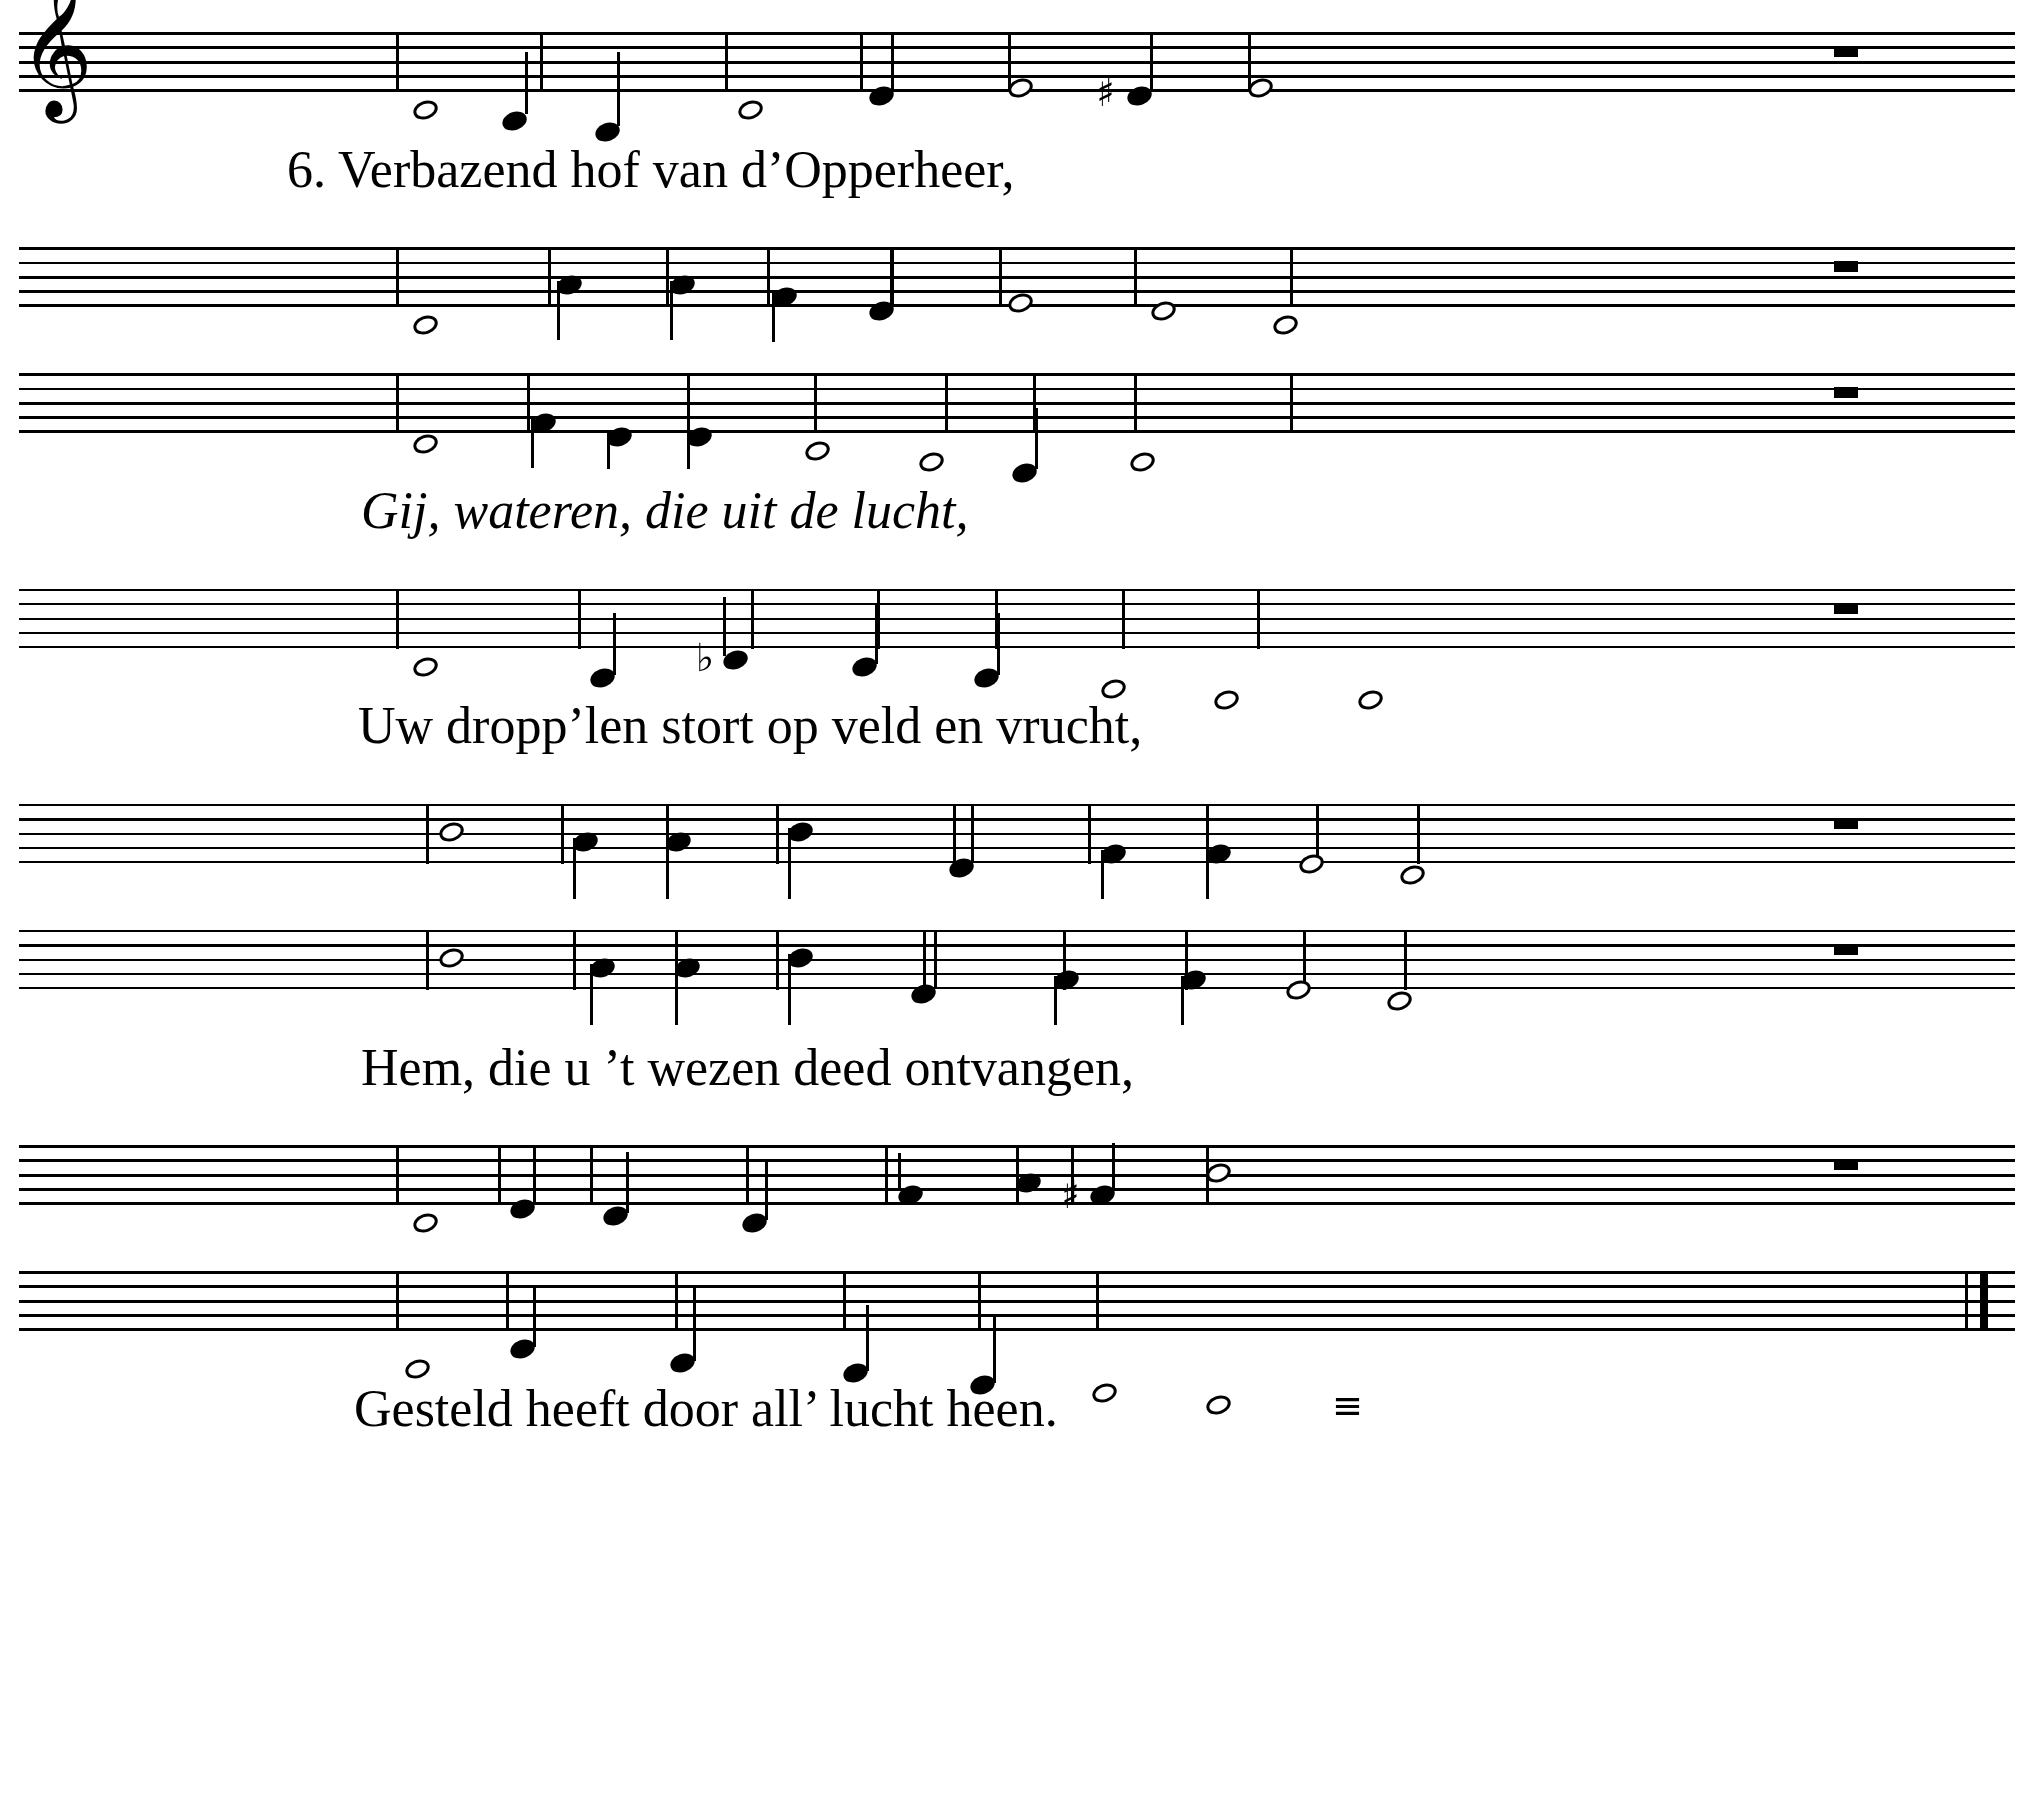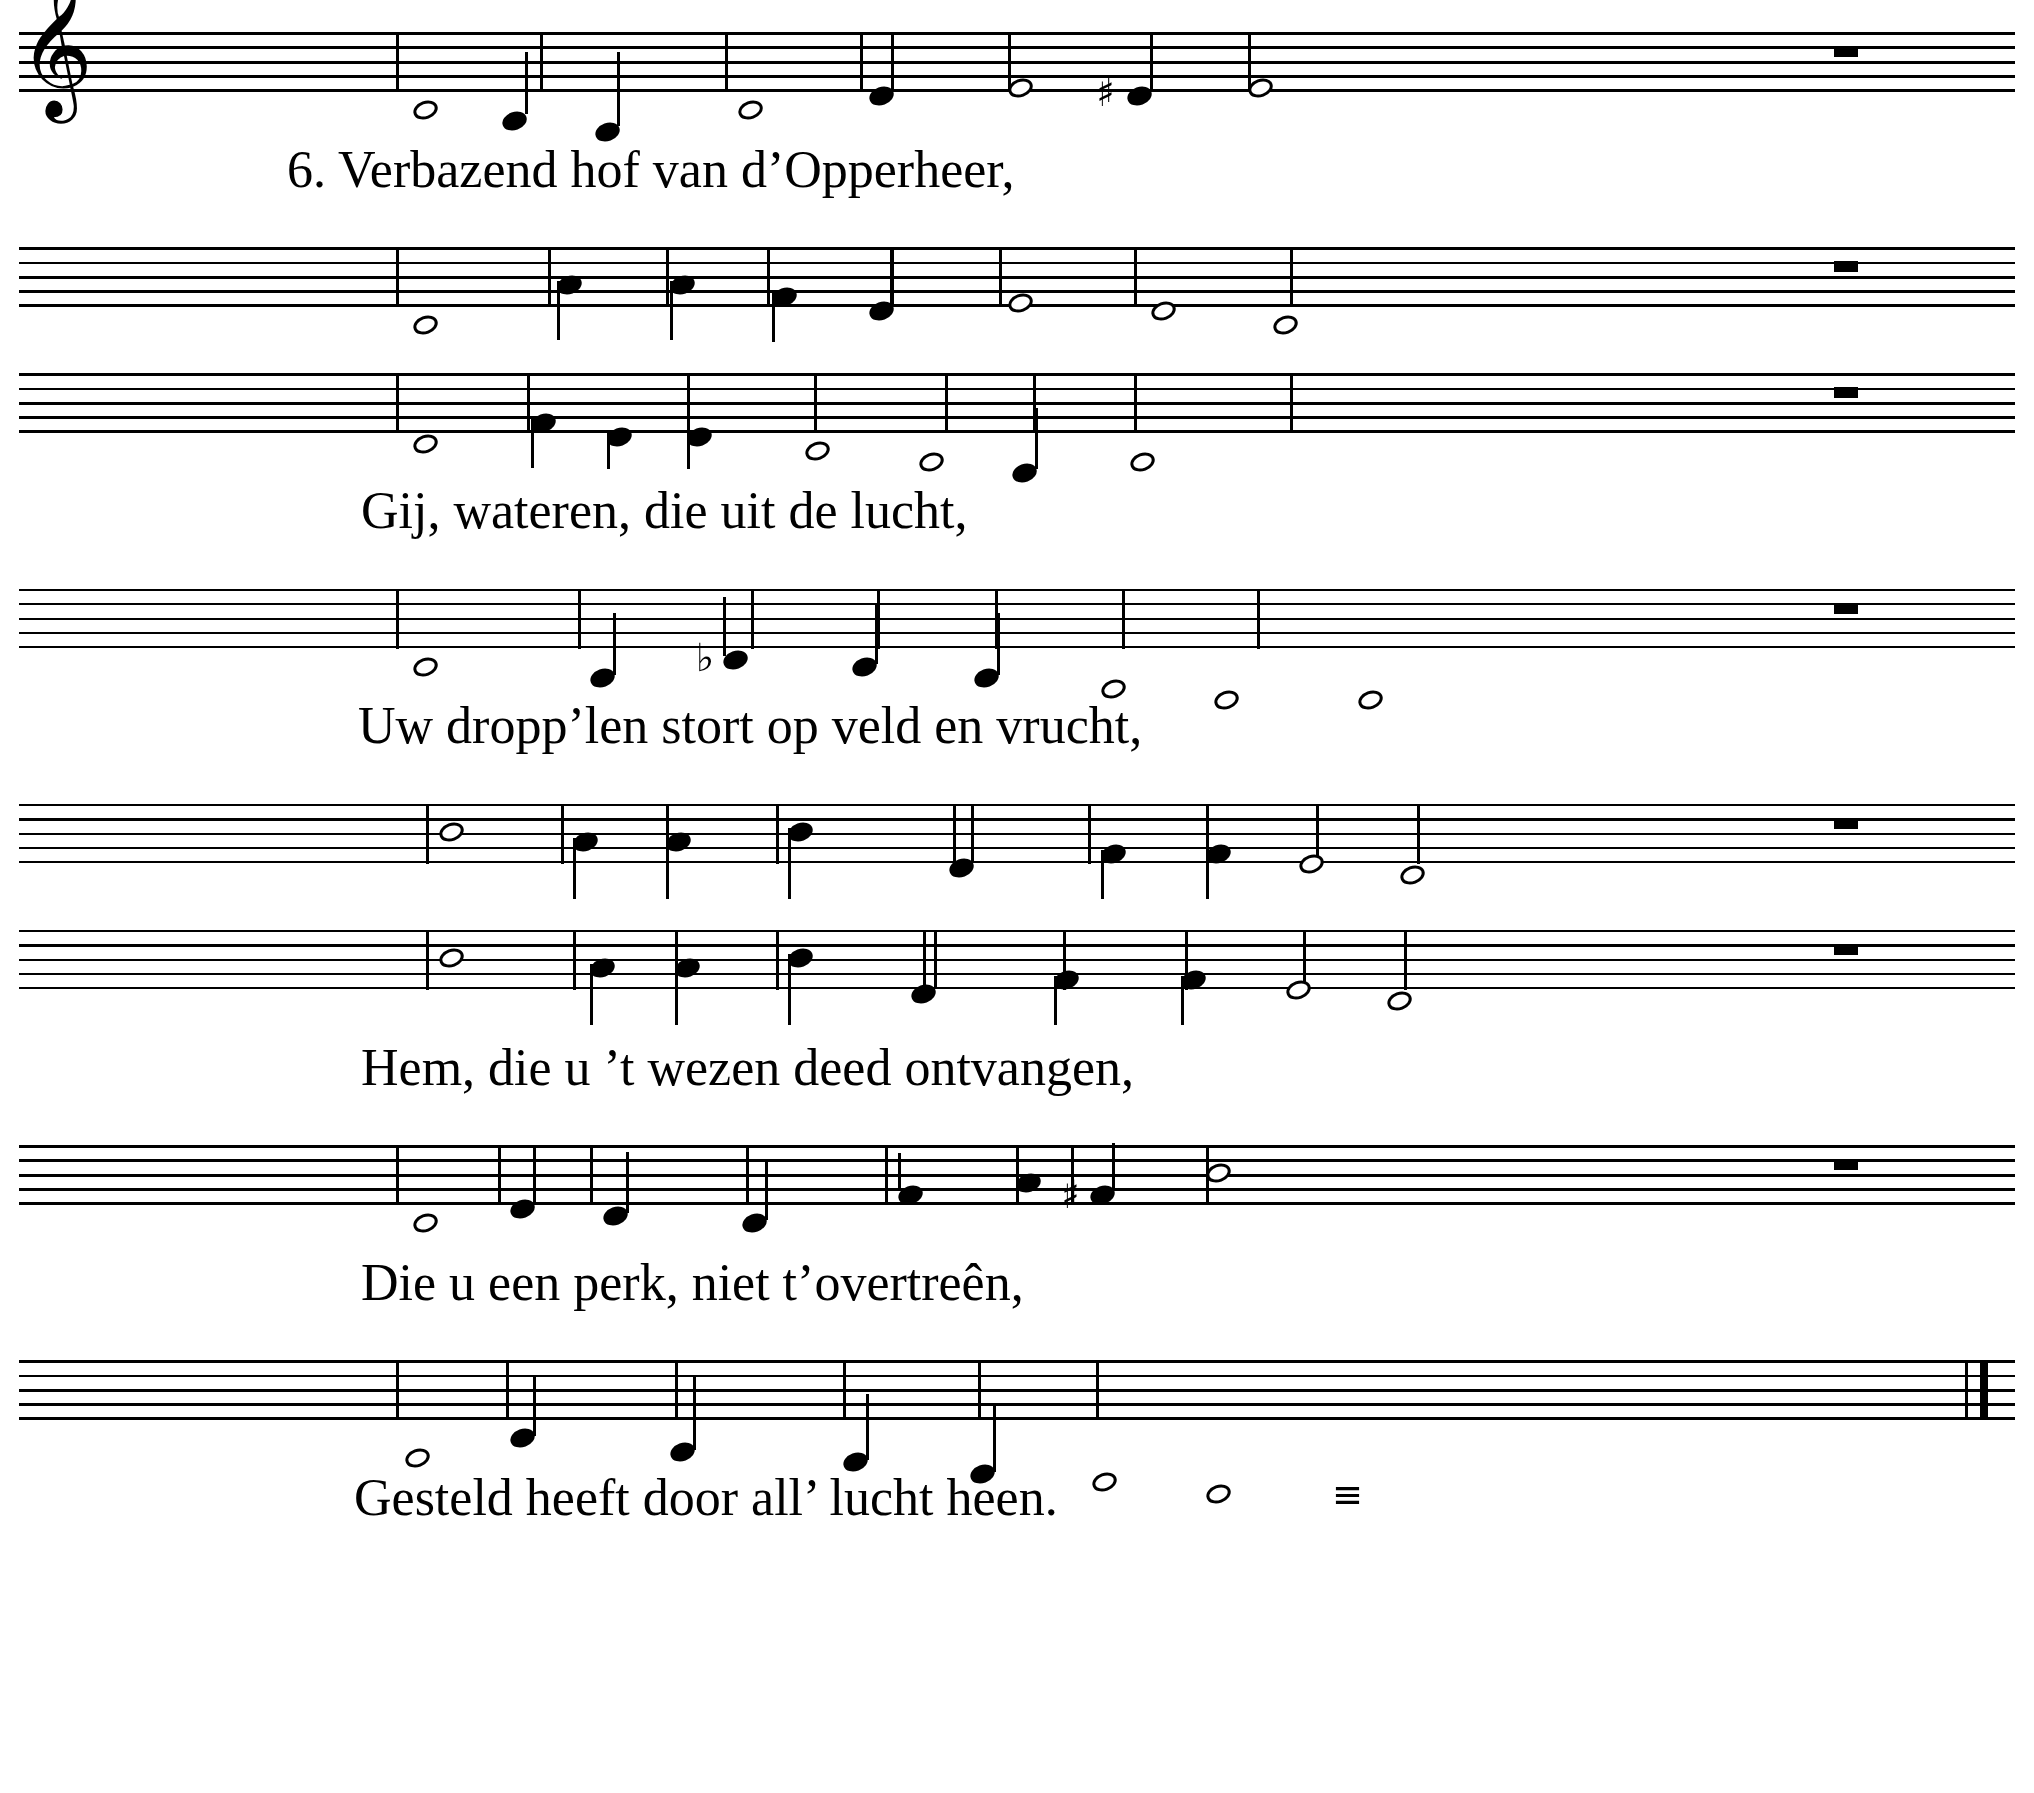--- a/index.html
+++ b/index.html
@@ -126,21 +126,21 @@
     text-align: left;
     font-family: "Liberation Serif", serif;
     font-size: 52px;
     line-height: 64px;
     white-space: pre;
     margin: 0;
     padding: 11.8px 0 13.5px 0;
   }
   .lyric.indent-a { padding-left: 287px; }
   .lyric.indent-b { padding-left: 363px; }
-  .lyric.indent-c { padding-left: 361px; }
+  .lyric.indent-c { padding-left: 361px; font-style: italic; }
   .lyric.indent-d { padding-left: 358px; }
   .lyric.indent-e { padding-left: 363px; }
   .lyric.indent-f { padding-left: 361px; }
   .lyric.indent-g { padding-left: 361px; }
   .lyric.indent-h { padding-left: 354px; }
 </style>
 </head>
 <body>
 
 <div class="sheet">
@@ -397,21 +397,20 @@
       <div class="stem" style="left:898px; top:40px; height:37px;"></div>
       <div class="nh filled" style="left:1016px; top:61px;"></div>
       <div class="stem" style="left:1016px; top:37px; height:29px;"></div>
       <span class="accidental" style="left:1061px; top:62px;">♯</span>
       <div class="nh filled" style="left:1090px; top:73px;"></div>
       <div class="stem" style="left:1112px; top:30px; height:47px;"></div>
       <div class="nh open" style="left:1206px; top:51px;"></div>
 
       <div class="rest" style="left:1834px; top:46px;"></div>
     </div>
-    <div class="lyric indent-g">Die u een perk, niet t’overtreên,</div>
   </div>
 
   <div class="system">
     <div class="staff">
       <div class="staff-lines">
         <i></i>
           <i></i>
           <i></i>
           <i></i>
           <i></i>

